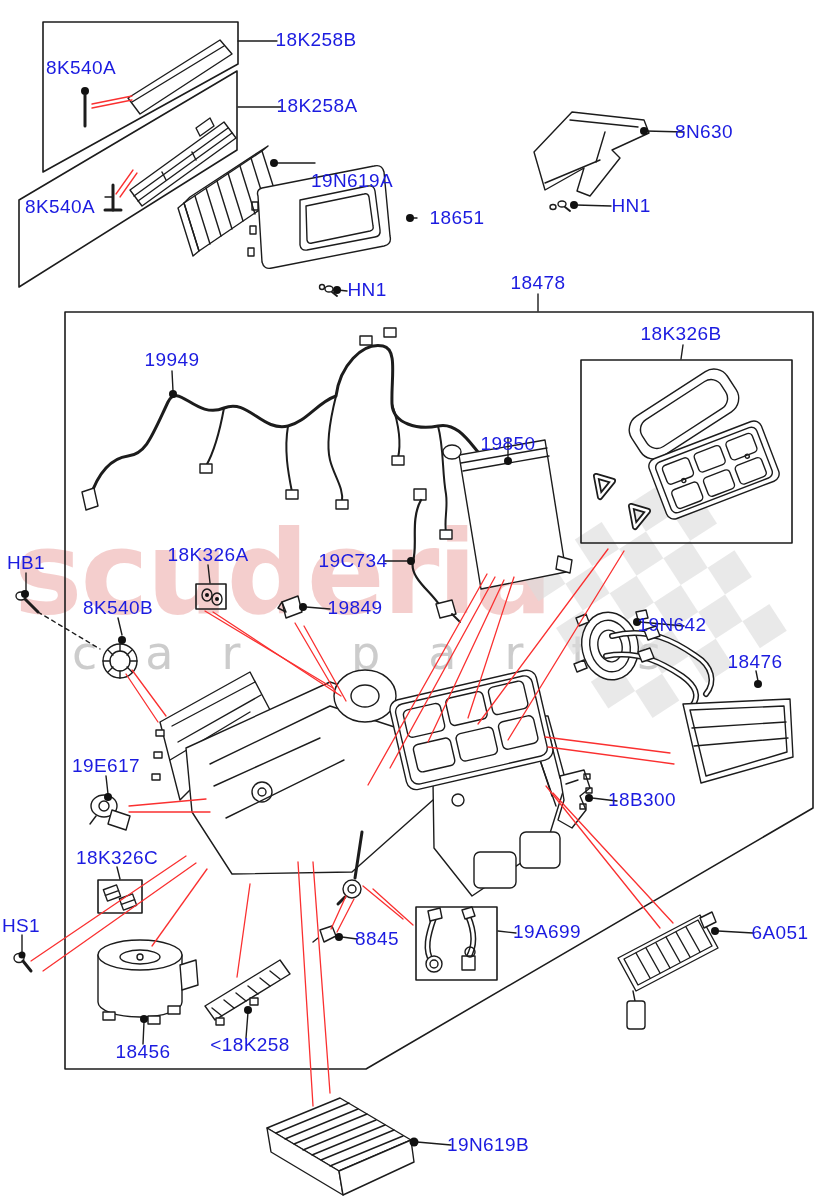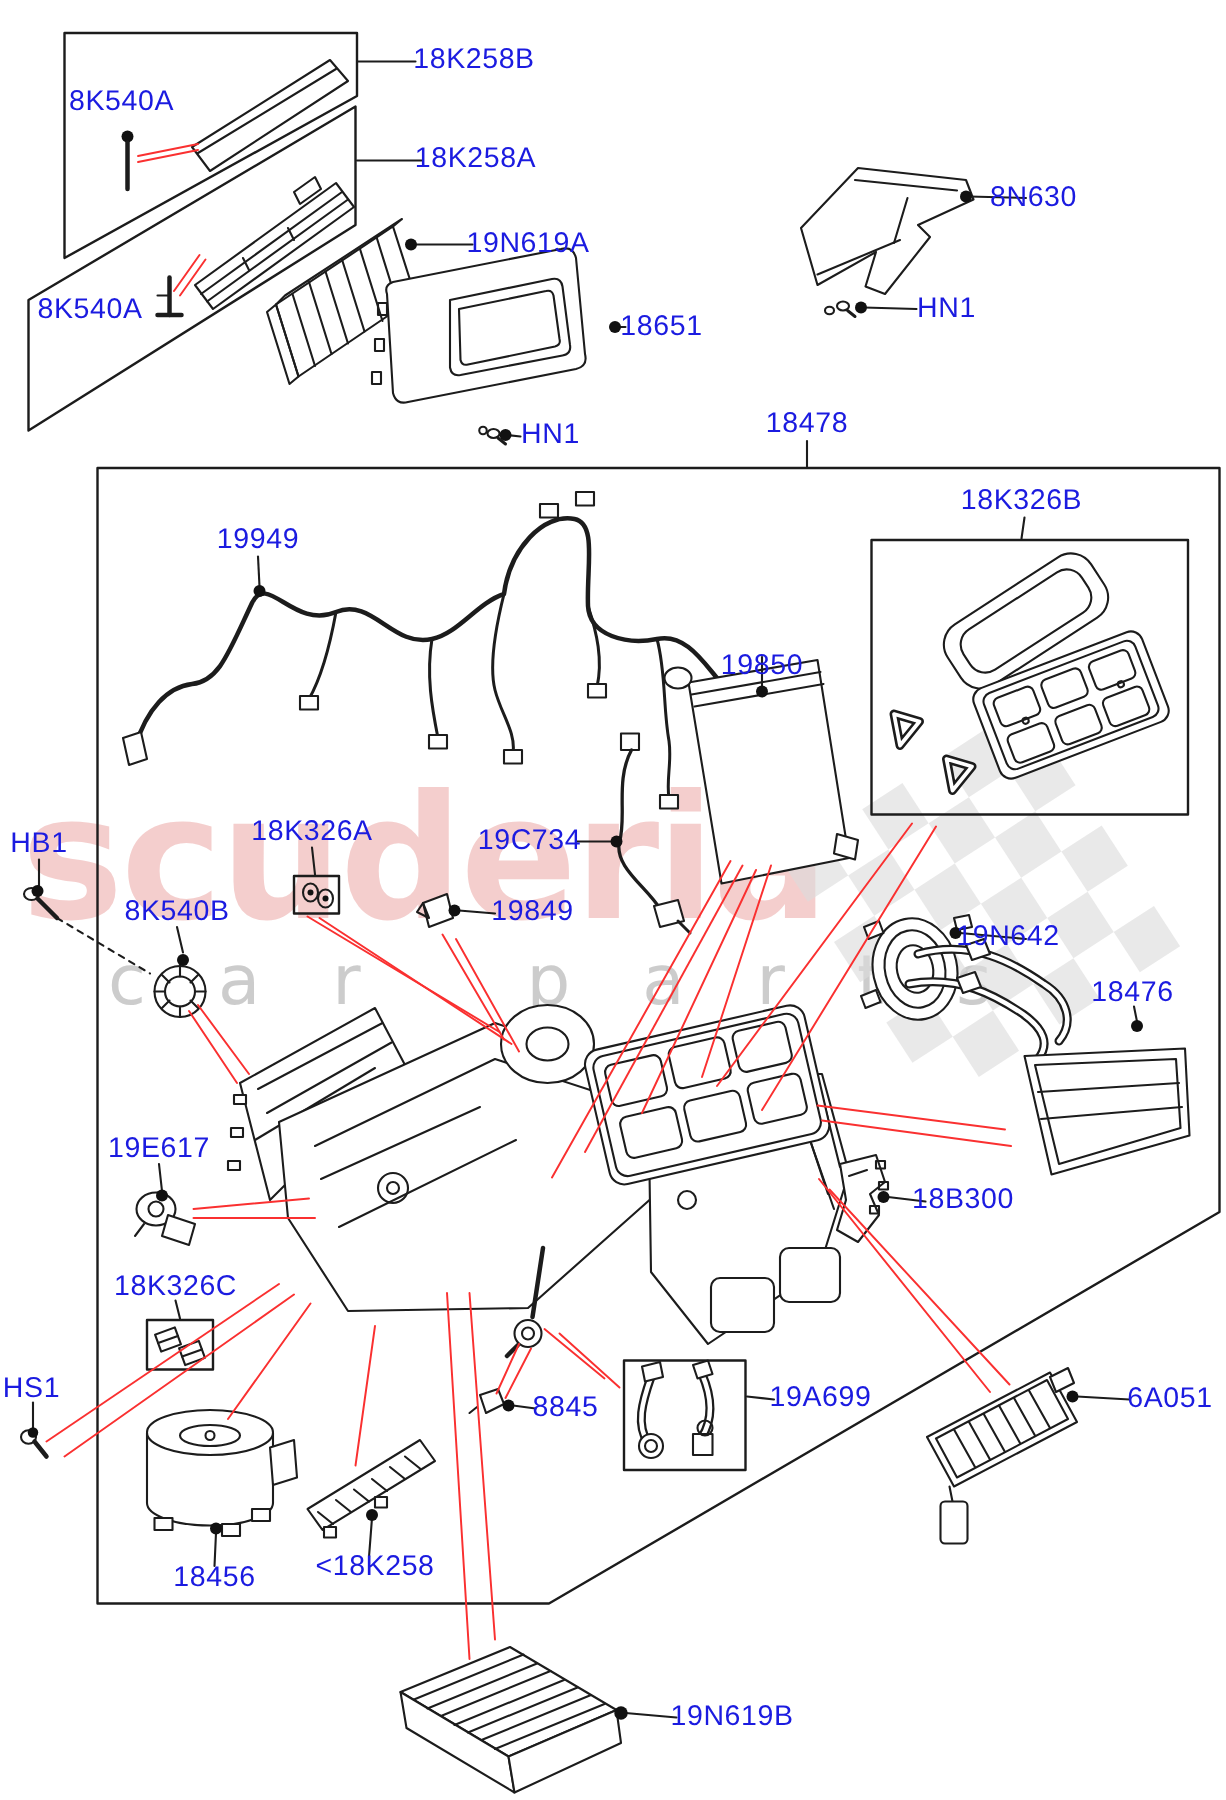--- a/index.html
+++ b/index.html
@@ -467,24 +467,24 @@
         <circle class="dot" cx="248" cy="1010" r="4"></circle>
       <line x1="451" y1="1145" x2="417" y2="1142"></line>
         <circle class="dot" cx="414" cy="1142" r="4.5"></circle>
     </g>
   </svg>
 
   <span class="label" style="left:81px;top:58px">8K540A</span>
   <span class="label" style="left:316px;top:30px">18K258B</span>
   <span class="label" style="left:317px;top:96px">18K258A</span>
   <span class="label" style="left:60px;top:197px">8K540A</span>
-  <span class="label" style="left:352px;top:153px">19N619A</span>
-  <span class="label" style="left:441px;top:208px">18651</span>
+  <span class="label" style="left:352px;top:171px">19N619A</span>
+  <span class="label" style="left:457px;top:208px">18651</span>
   <span class="label" style="left:367px;top:280px">HN1</span>
-  <span class="label" style="left:689px;top:122px">8N630</span>
+  <span class="label" style="left:704px;top:122px">8N630</span>
   <span class="label" style="left:631px;top:196px">HN1</span>
   <span class="label" style="left:538px;top:273px">18478</span>
   <span class="label" style="left:172px;top:350px">19949</span>
   <span class="label" style="left:681px;top:324px">18K326B</span>
   <span class="label" style="left:508px;top:434px">19850</span>
   <span class="label" style="left:26px;top:553px">HB1</span>
   <span class="label" style="left:208px;top:545px">18K326A</span>
   <span class="label" style="left:353px;top:551px">19C734</span>
   <span class="label" style="left:118px;top:598px">8K540B</span>
   <span class="label" style="left:355px;top:598px">19849</span>

